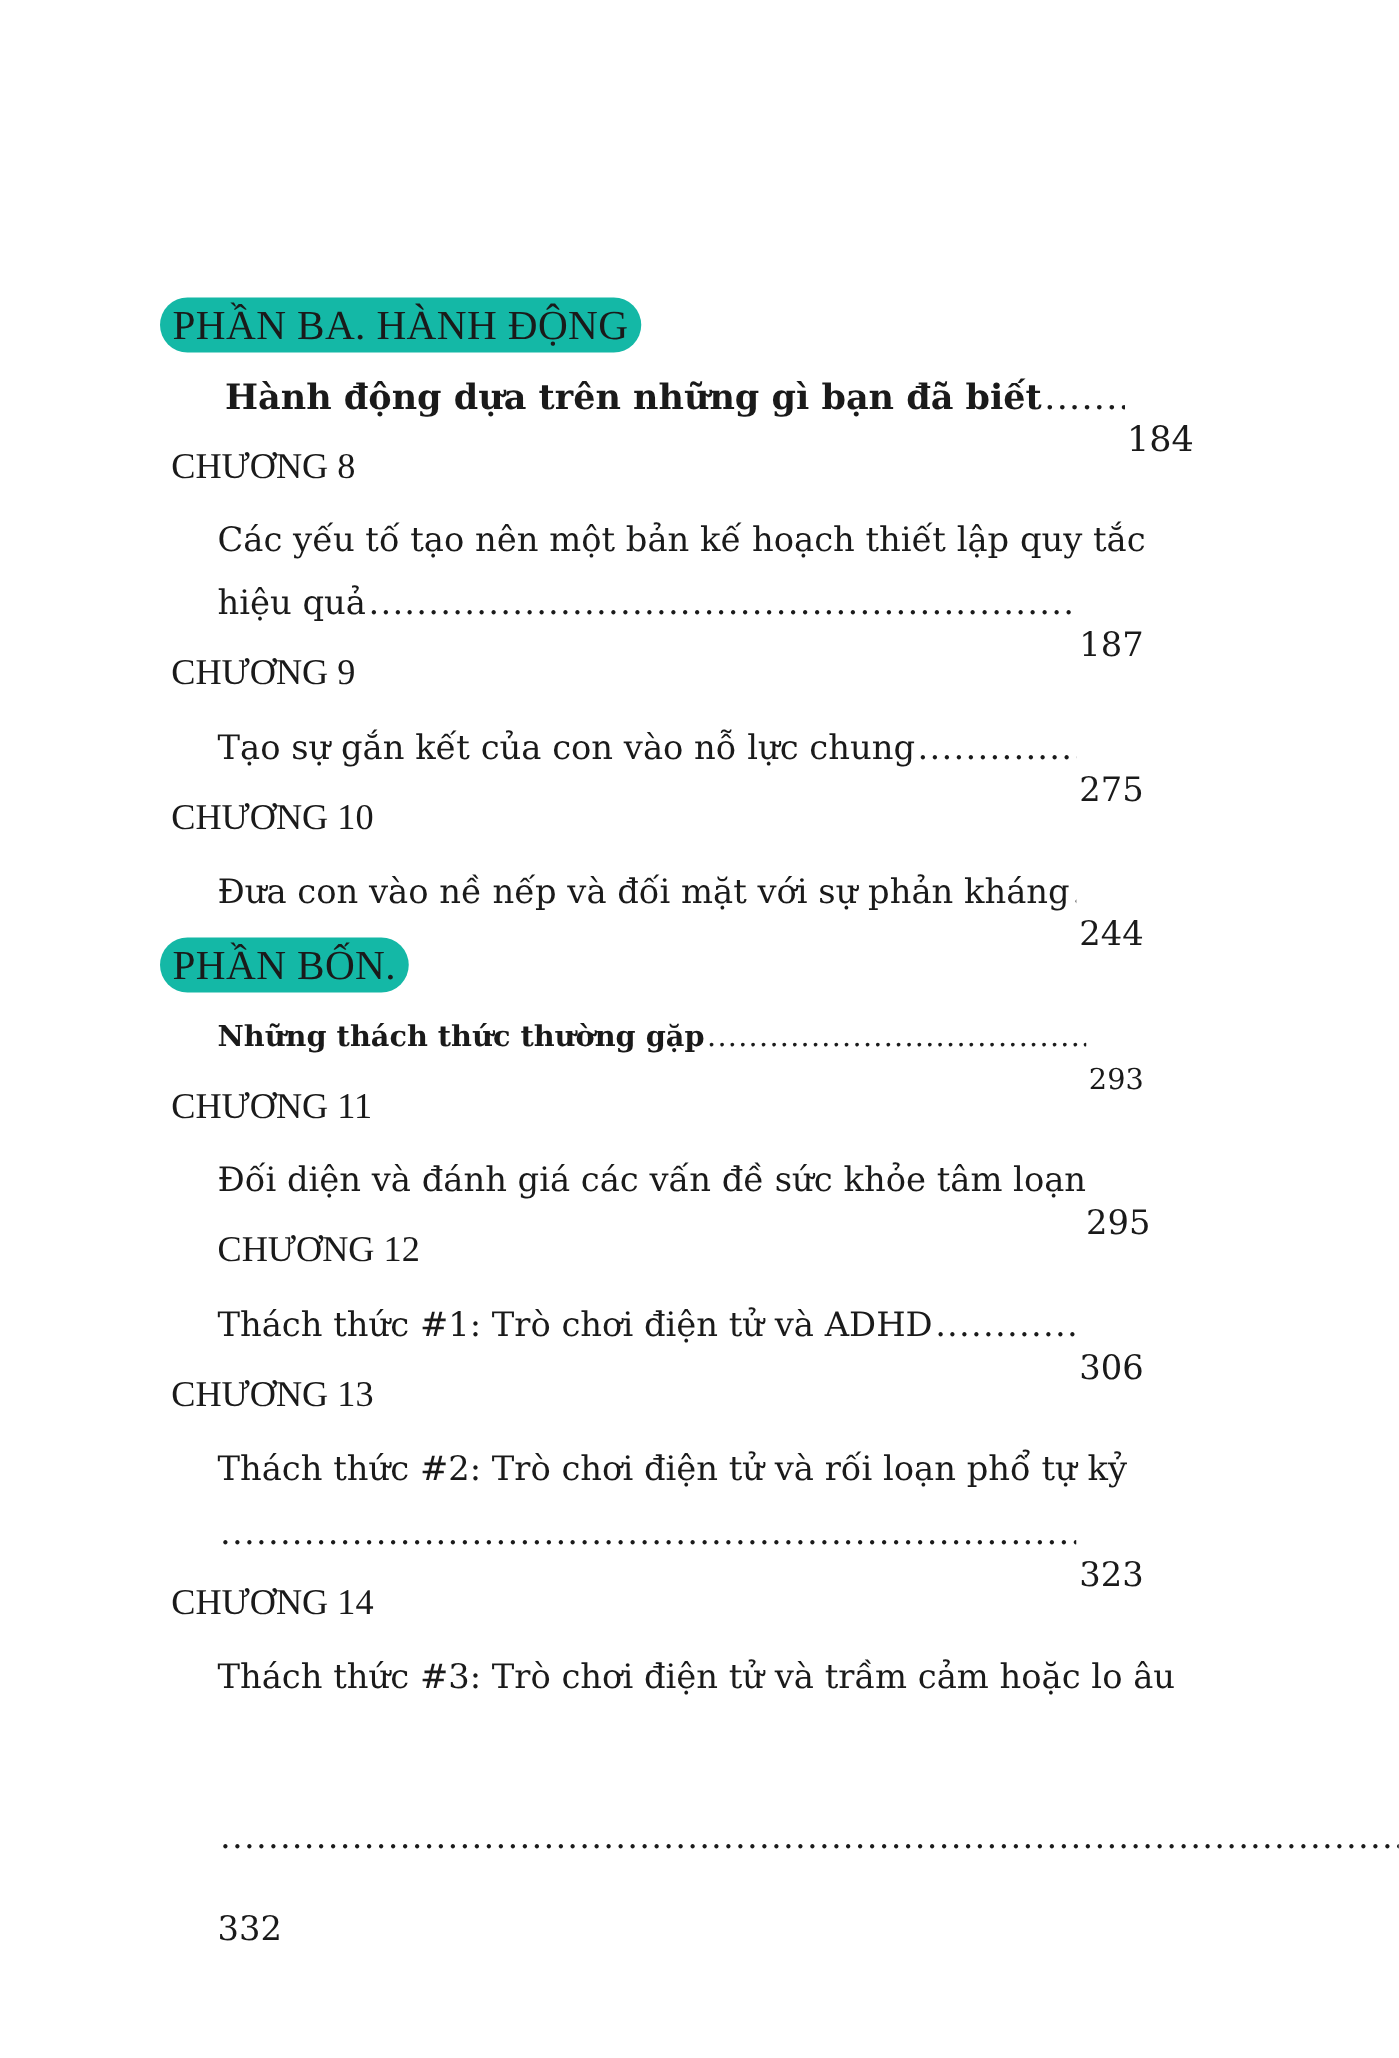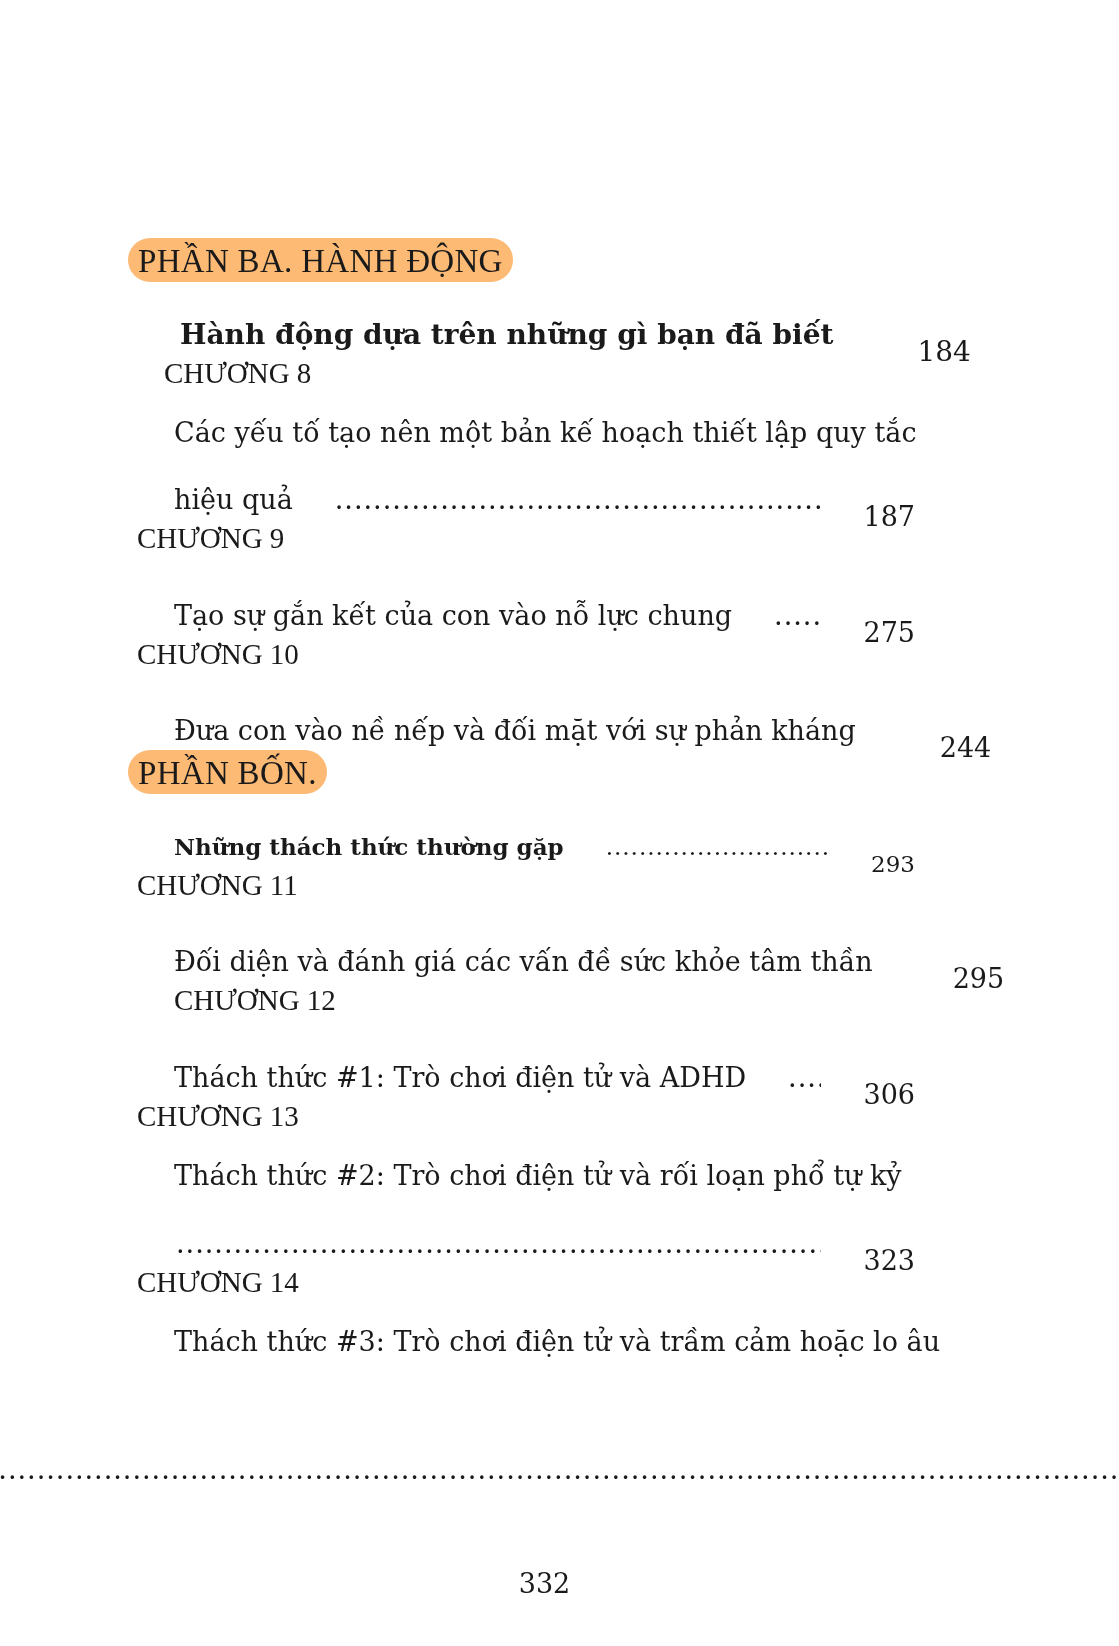--- a/index.html
+++ b/index.html
@@ -1,41 +1,41 @@
 <!DOCTYPE html>
 <html><head>
 <meta charset="utf-8">
 <style>
   html,body{margin:0;padding:0;background:#fff;}
   body{width:1119px;height:1646px;position:relative;font-family:"DejaVu Serif","Liberation Serif",serif;color:#1a1a1a;overflow:hidden;}
   .line{position:absolute;left:0;width:1119px;font-size:27px;line-height:40px;white-space:nowrap;}
-  .part{position:absolute;background:#fdba74;border-radius:22px;padding:0 10px;height:44px;line-height:46px;font-family:"Liberation Serif",serif;font-size:33px;letter-spacing:0.3px;}
+  .part{position:absolute;background:#14b8a6;border-radius:22px;padding:0 10px;height:44px;line-height:46px;font-family:"Liberation Serif",serif;font-size:33px;letter-spacing:0.3px;}
   .chap{position:absolute;font-family:"Liberation Serif",serif;font-size:29px;}
-  .entry{position:absolute;left:180px;width:775px;display:flex;align-items:center;gap:40px;}
+  .entry{position:absolute;left:180px;width:775px;display:flex;align-items:flex-start;}
   .entry .t{white-space:nowrap;}
   .entry .d{flex:1;overflow:hidden;white-space:nowrap;margin:0 2px;letter-spacing:1px;}
   .entry .d::after{content:"........................................................................................................................................................................................................";}
   .entry .p{white-space:nowrap;margin-top:34px;}
   .bold{font-weight:bold;}
   .plain{position:absolute;left:180px;white-space:nowrap;}
 </style>
 </head>
 <body>
 
 <div>
 
   <div class="part" style="left:128px;top:238px;">PHẦN BA. HÀNH ĐỘNG</div>
 
   <div class="entry line" style="top:298px;font-size:28px;">
     <span class="t bold">Hành động dựa trên những gì bạn đã biết</span>
     <span class="d"></span>
     <span class="p">184</span>
   </div>
 
-  <div class="chap" style="left:137px;top:357px;margin-left:27px;">CHƯƠNG 8</div>
+  <div class="chap" style="left:137px;top:357px;">CHƯƠNG 8</div>
   <div class="plain line" style="top:413px;left:174px;width:auto;">Các yếu tố tạo nên một bản kế hoạch thiết lập quy tắc</div>
   <div class="entry line" style="top:463px;left:174px;width:741px;">
     <span class="t">hiệu quả</span>
     <span class="d"></span>
     <span class="p">187</span>
   </div>
 
   <div class="chap" style="left:137px;top:522px;">CHƯƠNG 9</div>
   <div class="entry line" style="top:579px;left:174px;width:741px;">
     <span class="t">Tạo sự gắn kết của con vào nỗ lực chung</span>
@@ -53,21 +53,21 @@
   <div class="part" style="left:128px;top:750px;">PHẦN BỐN.</div>
 
   <div class="entry line" style="top:810px;left:174px;width:741px;font-size:23px;">
     <span class="t bold">Những thách thức thường gặp</span>
     <span class="d"></span>
     <span class="p">293</span>
   </div>
 
   <div class="chap" style="left:137px;top:869px;">CHƯƠNG 11</div>
   <div class="entry line" style="top:925px;left:174px;width:741px;">
-    <span class="t">Đối diện và đánh giá các vấn đề sức khỏe tâm thần</span>
+    <span class="t">Đối diện và đánh giá các vấn đề sức khỏe tâm loạn</span>
     <span style="flex:1"></span>
     <span class="p">295</span>
   </div>
 
   <div class="chap" style="left:174px;top:984px;">CHƯƠNG 12</div>
   <div class="entry line" style="top:1041px;left:174px;width:741px;">
     <span class="t">Thách thức #1: Trò chơi điện tử và ADHD</span>
     <span class="d"></span>
     <span class="p">306</span>
   </div>

